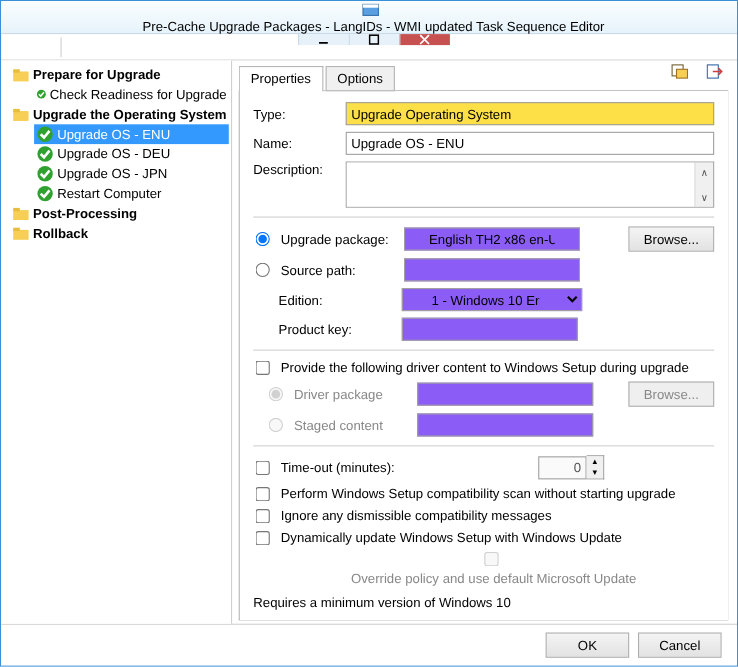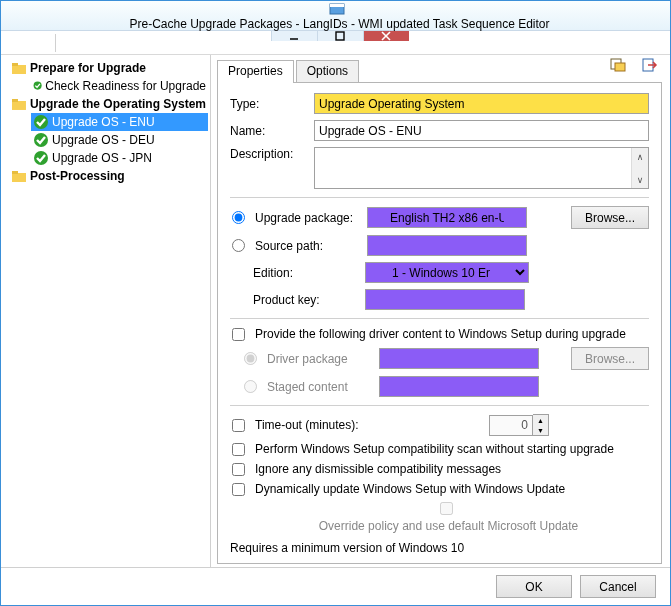--- a/index.html
+++ b/index.html
@@ -262,28 +262,46 @@
     </div>
     <div class="tnode child">
       <span class="ticon">
           <svg class="greencheck" viewBox="0 0 16 16">
             <circle cx="8" cy="8" r="7"></circle>
             <path d="M4 8 L7 11 L12 5"></path>
           </svg>
         </span>
       <span>Upgrade OS - JPN</span>
     </div>
+    <div class="tnode child">
+      <span class="ticon">
+          <svg class="greencheck" viewBox="0 0 16 16">
+            <circle cx="8" cy="8" r="7"></circle>
+            <path d="M4 8 L7 11 L12 5"></path>
+          </svg>
+        </span>
+      <span>Restart Computer</span>
+    </div>
     <div class="tnode group">
       <span class="ticon">
           <svg class="foldericon" viewBox="0 0 16 16">
             <rect x="1" y="5" width="14" height="9"></rect>
             <rect x="1" y="3" width="6" height="3" class="tab"></rect>
           </svg>
         </span>
       <span>Post-Processing</span>
+    </div>
+    <div class="tnode group">
+      <span class="ticon">
+          <svg class="foldericon" viewBox="0 0 16 16">
+            <rect x="1" y="5" width="14" height="9"></rect>
+            <rect x="1" y="3" width="6" height="3" class="tab"></rect>
+          </svg>
+        </span>
+      <span>Rollback</span>
     </div>
   </div>
 
   <div class="props">
     <div class="tabs">
       <div class="tab"><span>Properties</span></div>
       <div class="tab inactive"><span>Options</span></div>
     </div>
     <div class="tabbody">
       <div class="row">

